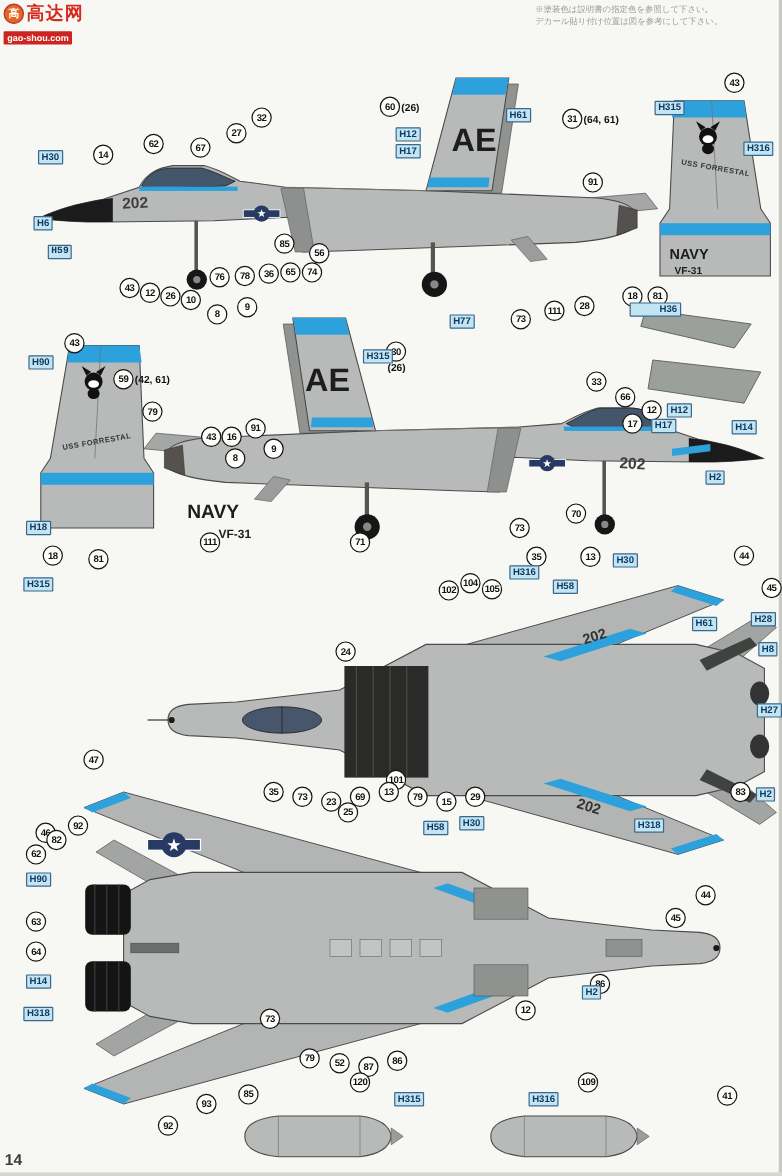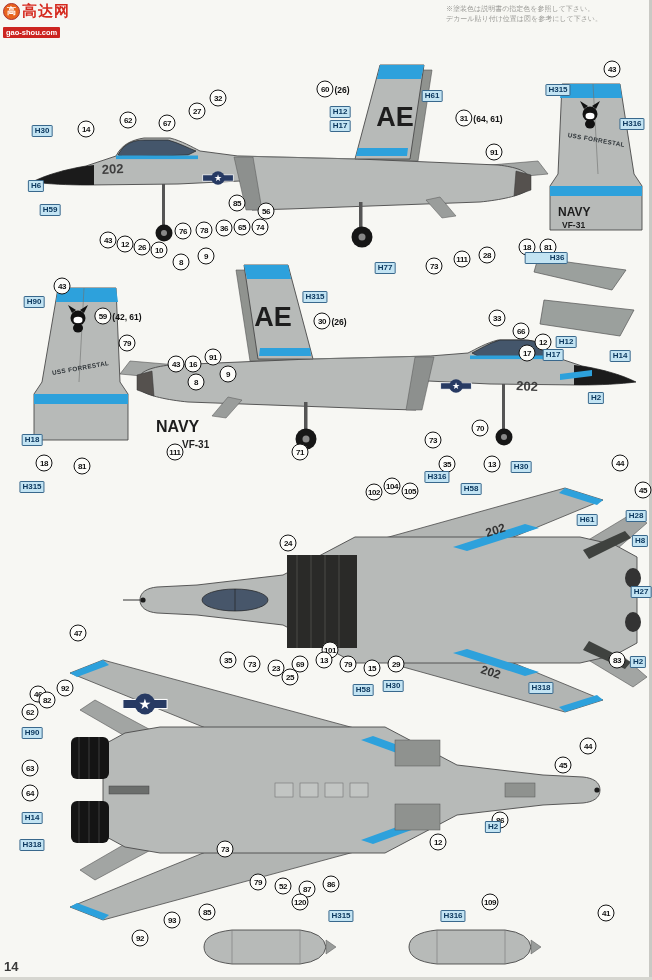--- a/index.html
+++ b/index.html
@@ -249,21 +249,21 @@
       <div class="callout" style="left: 197px; top: 111px; align-items: center;">
         <span class="bubble">27</span>
       </div>
       <div class="callout" style="left: 218px; top: 98px;">
         <span class="bubble">32</span>
       </div>
       <div class="callout" style="left: 333px; top: 89px;">
         <span class="bubble">60</span>
         <span class="suffix">(26)</span>
       </div>
-      <div class="callout" style="left: 479px; top: 99px; margin-top: 19px;">
+      <div class="callout" style="left: 492px; top: 99px;">
         <span class="bubble">31</span>
         <span class="suffix">(64, 61)</span>
       </div>
       <div class="callout" style="left: 612px; top: 69px;">
         <span class="bubble">43</span>
       </div>
       <div class="callout" style="left: 108px; top: 240px;">
         <span class="bubble">43</span>
       </div>
       <div class="callout" style="left: 125px; top: 244px;">
@@ -323,21 +323,21 @@
       <div class="callout" style="left: 62px; top: 286px;">
         <span class="bubble">43</span>
       </div>
       <div class="callout" style="left: 118px; top: 316px;">
         <span class="bubble">59</span>
         <span class="suffix">(42, 61)</span>
       </div>
       <div class="callout" style="left: 127px; top: 343px;">
         <span class="bubble">79</span>
       </div>
-      <div class="callout" style="left: 330px; top: 321px;">
+      <div class="callout" style="left: 330px; top: 298px; flex-direction: column;">
         <span class="bubble">30</span>
         <span class="suffix">(26)</span>
       </div>
       <div class="callout" style="left: 176px; top: 364px;">
         <span class="bubble">43</span>
       </div>
       <div class="callout" style="left: 193px; top: 364px;">
         <span class="bubble">16</span>
       </div>
       <div class="callout" style="left: 213px; top: 357px;">
@@ -497,21 +497,21 @@
         <span class="bubble">120</span>
       </div>
       <div class="callout" style="left: 490px; top: 902px;">
         <span class="bubble">109</span>
       </div>
       <div class="callout" style="left: 606px; top: 913px;">
         <span class="bubble">41</span>
       </div>
       <div class="chip" style="left: 42px; top: 131px;">H30</div>
       <div class="chip" style="left: 36px; top: 186px;">H6</div>
-      <div class="chip" style="left: 50px; top: 210px;">H59</div>
+      <div class="chip" style="left: 50px; top: 210px; font-family: Liberation Mono, monospace;">H59</div>
       <div class="chip" style="left: 340px; top: 112px;">H12</div>
       <div class="chip" style="left: 340px; top: 126px;">H17</div>
       <div class="chip" style="left: 432px; top: 96px;">H61</div>
       <div class="chip" style="left: 558px; top: 90px;">H315</div>
       <div class="chip" style="left: 632px; top: 124px;">H316</div>
       <div class="chip" style="left: 385px; top: 268px;">H77</div>
       <div class="chip" style="left: 34px; top: 302px;">H90</div>
       <div class="chip" style="left: 315px; top: 297px;">H315</div>
       <div class="chip" style="left: 546px; top: 258px; padding-left: 24px;">H36</div>
       <div class="chip" style="left: 566px; top: 342px;">H12</div>

